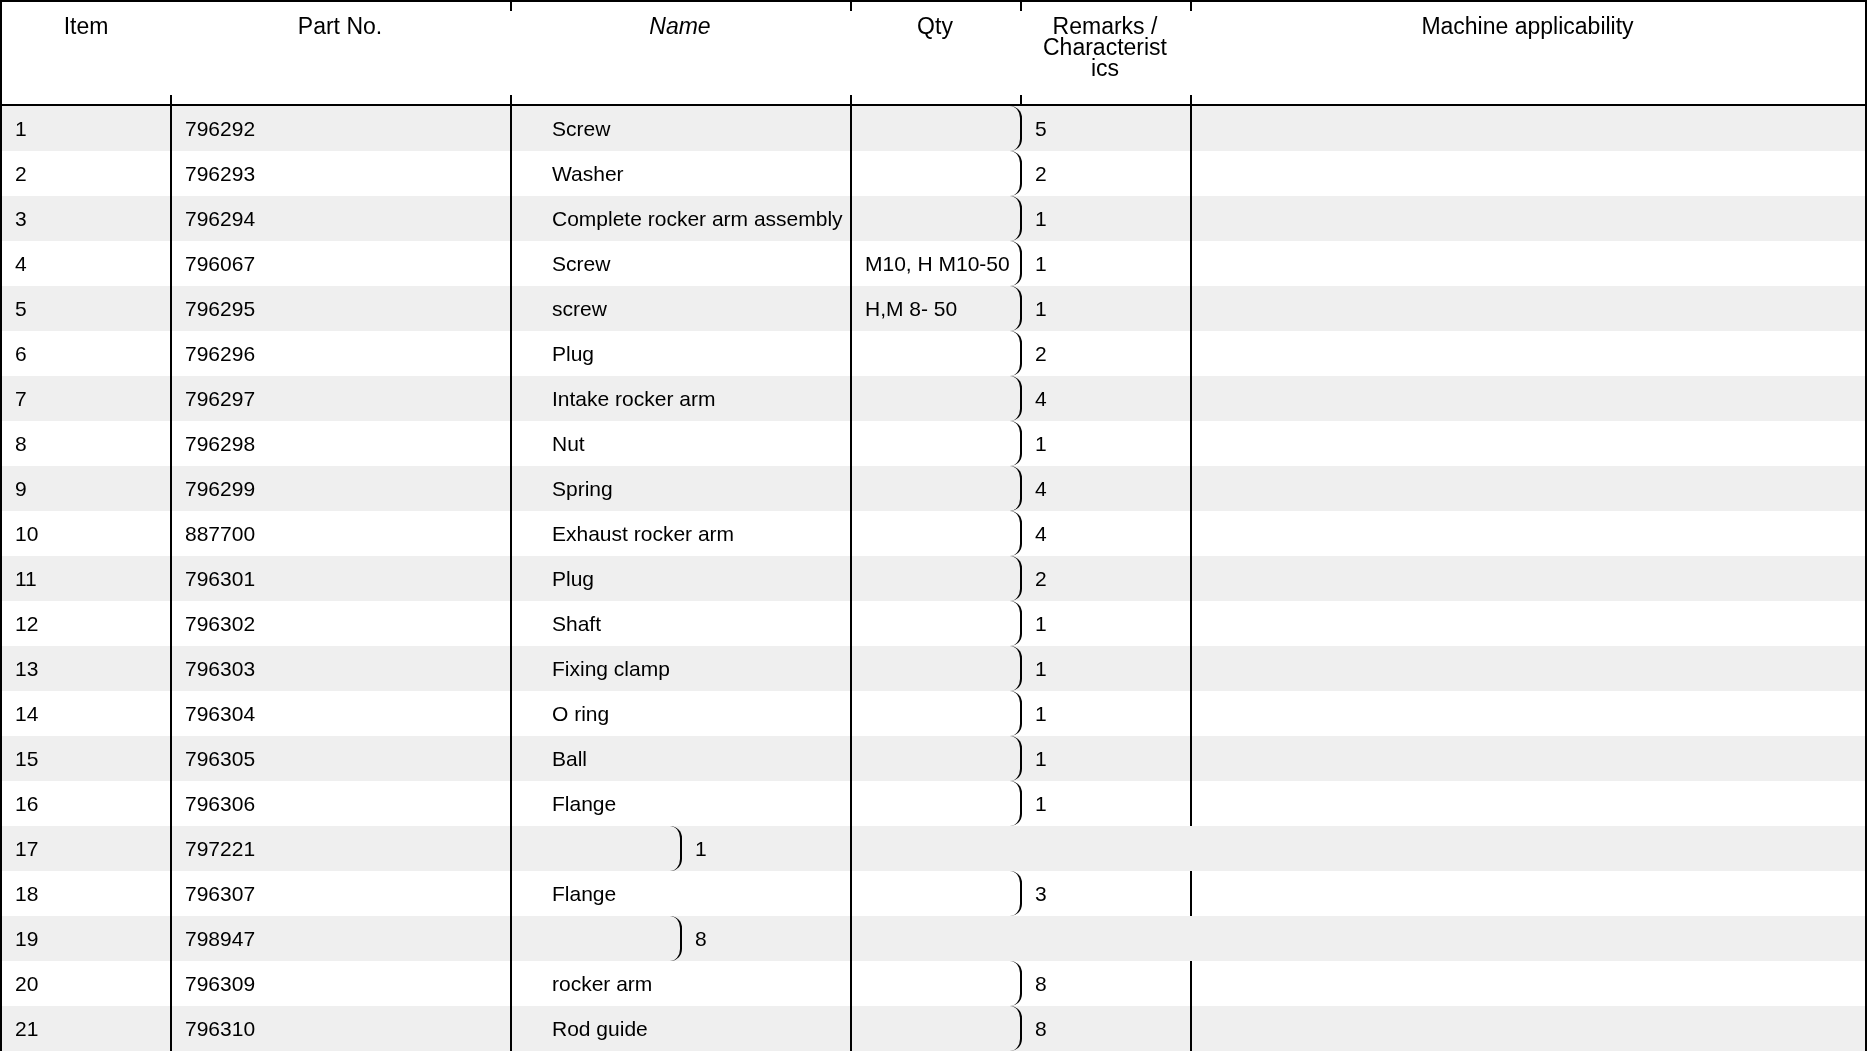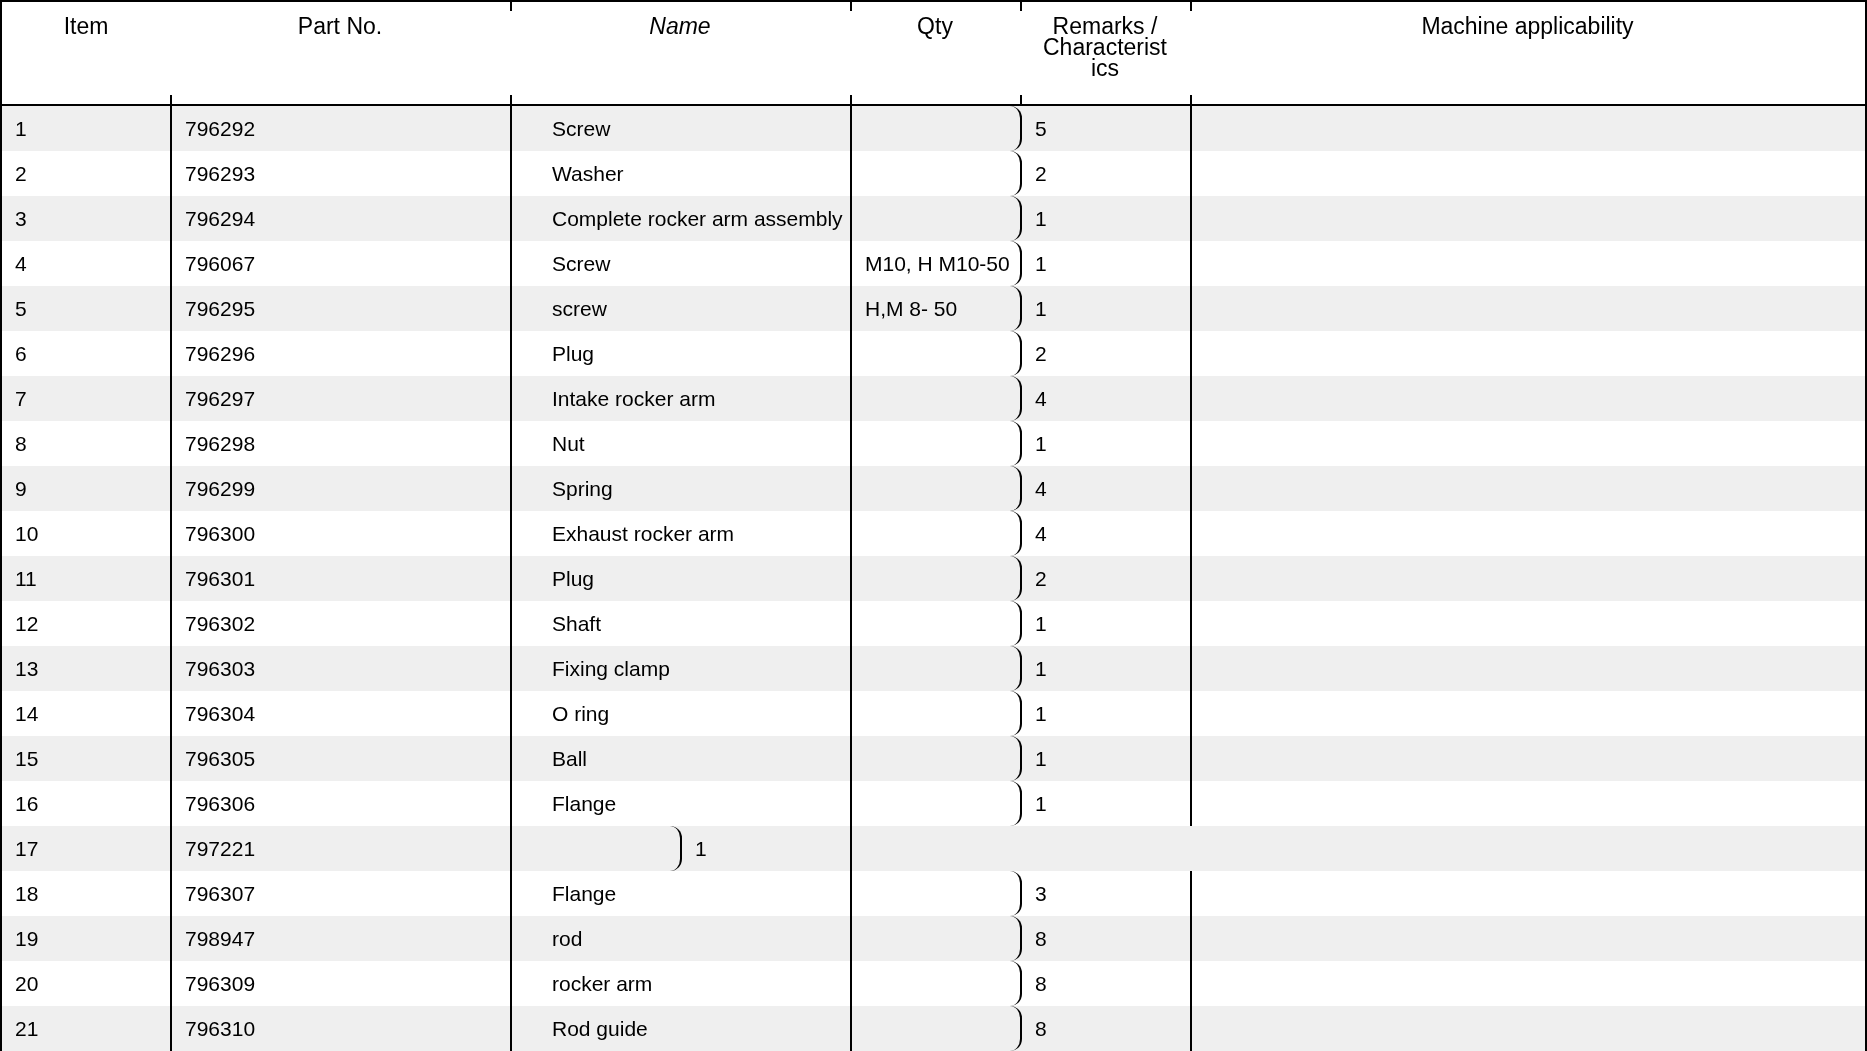--- a/index.html
+++ b/index.html
@@ -173,21 +173,21 @@
       <div class="tr stripe">
       <div class="td c1">9</div>
       <div class="td c2">796299</div>
       <div class="td c3">Spring</div>
       <div class="td c4"></div>
       <div class="td c5">4</div>
       <div class="td c6"></div>
     </div>
       <div class="tr">
       <div class="td c1">10</div>
-      <div class="td c2">796300</div>
+      <div class="td c2">887700</div>
       <div class="td c3">Exhaust rocker arm</div>
       <div class="td c4"></div>
       <div class="td c5">4</div>
       <div class="td c6"></div>
     </div>
       <div class="tr stripe">
       <div class="td c1">11</div>
       <div class="td c2">796301</div>
       <div class="td c3">Plug</div>
       <div class="td c4"></div>
@@ -245,21 +245,20 @@
       <div class="td c1">18</div>
       <div class="td c2">796307</div>
       <div class="td c3">Flange</div>
       <div class="td c4"></div>
       <div class="td c5">3</div>
       <div class="td c6"></div>
     </div>
       <div class="tr stripe">
       <div class="td c1">19</div>
       <div class="td c2">798947</div>
-      <div class="td c3">rod</div>
       <div class="td c4"></div>
       <div class="td c5">8</div>
       <div class="td c6"></div>
     </div>
       <div class="tr">
       <div class="td c1">20</div>
       <div class="td c2">796309</div>
       <div class="td c3">rocker arm</div>
       <div class="td c4"></div>
       <div class="td c5">8</div>

